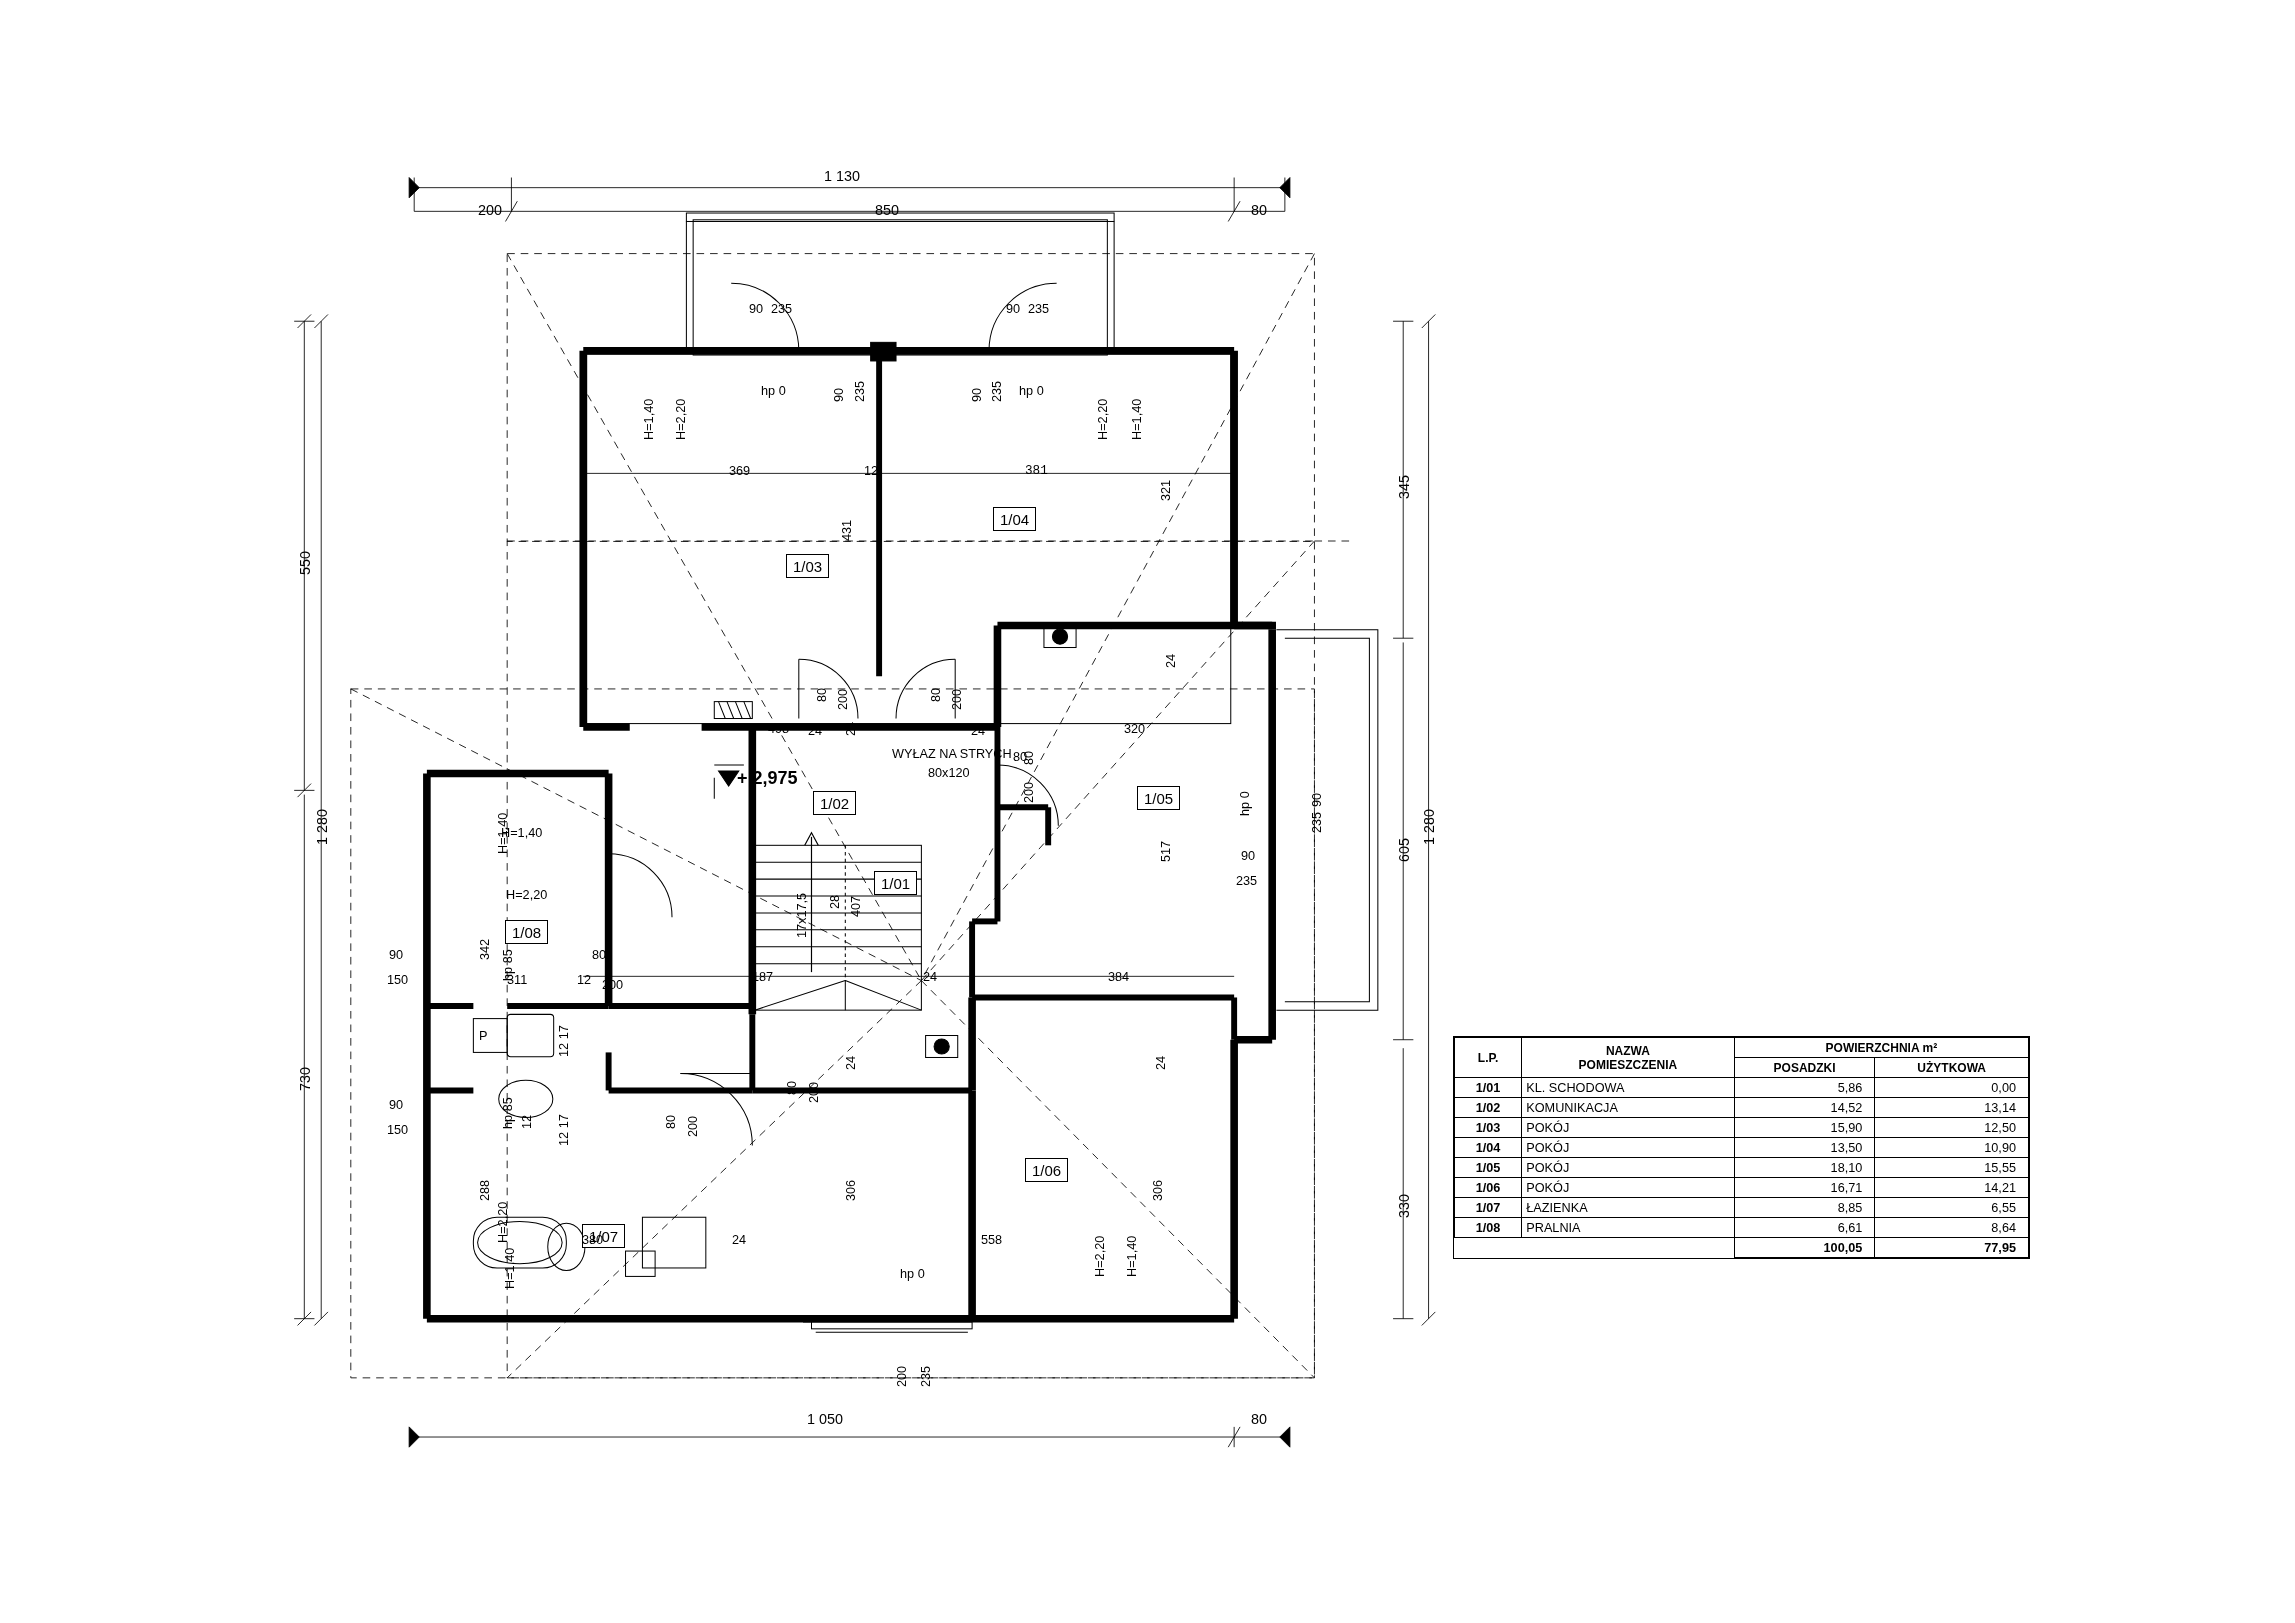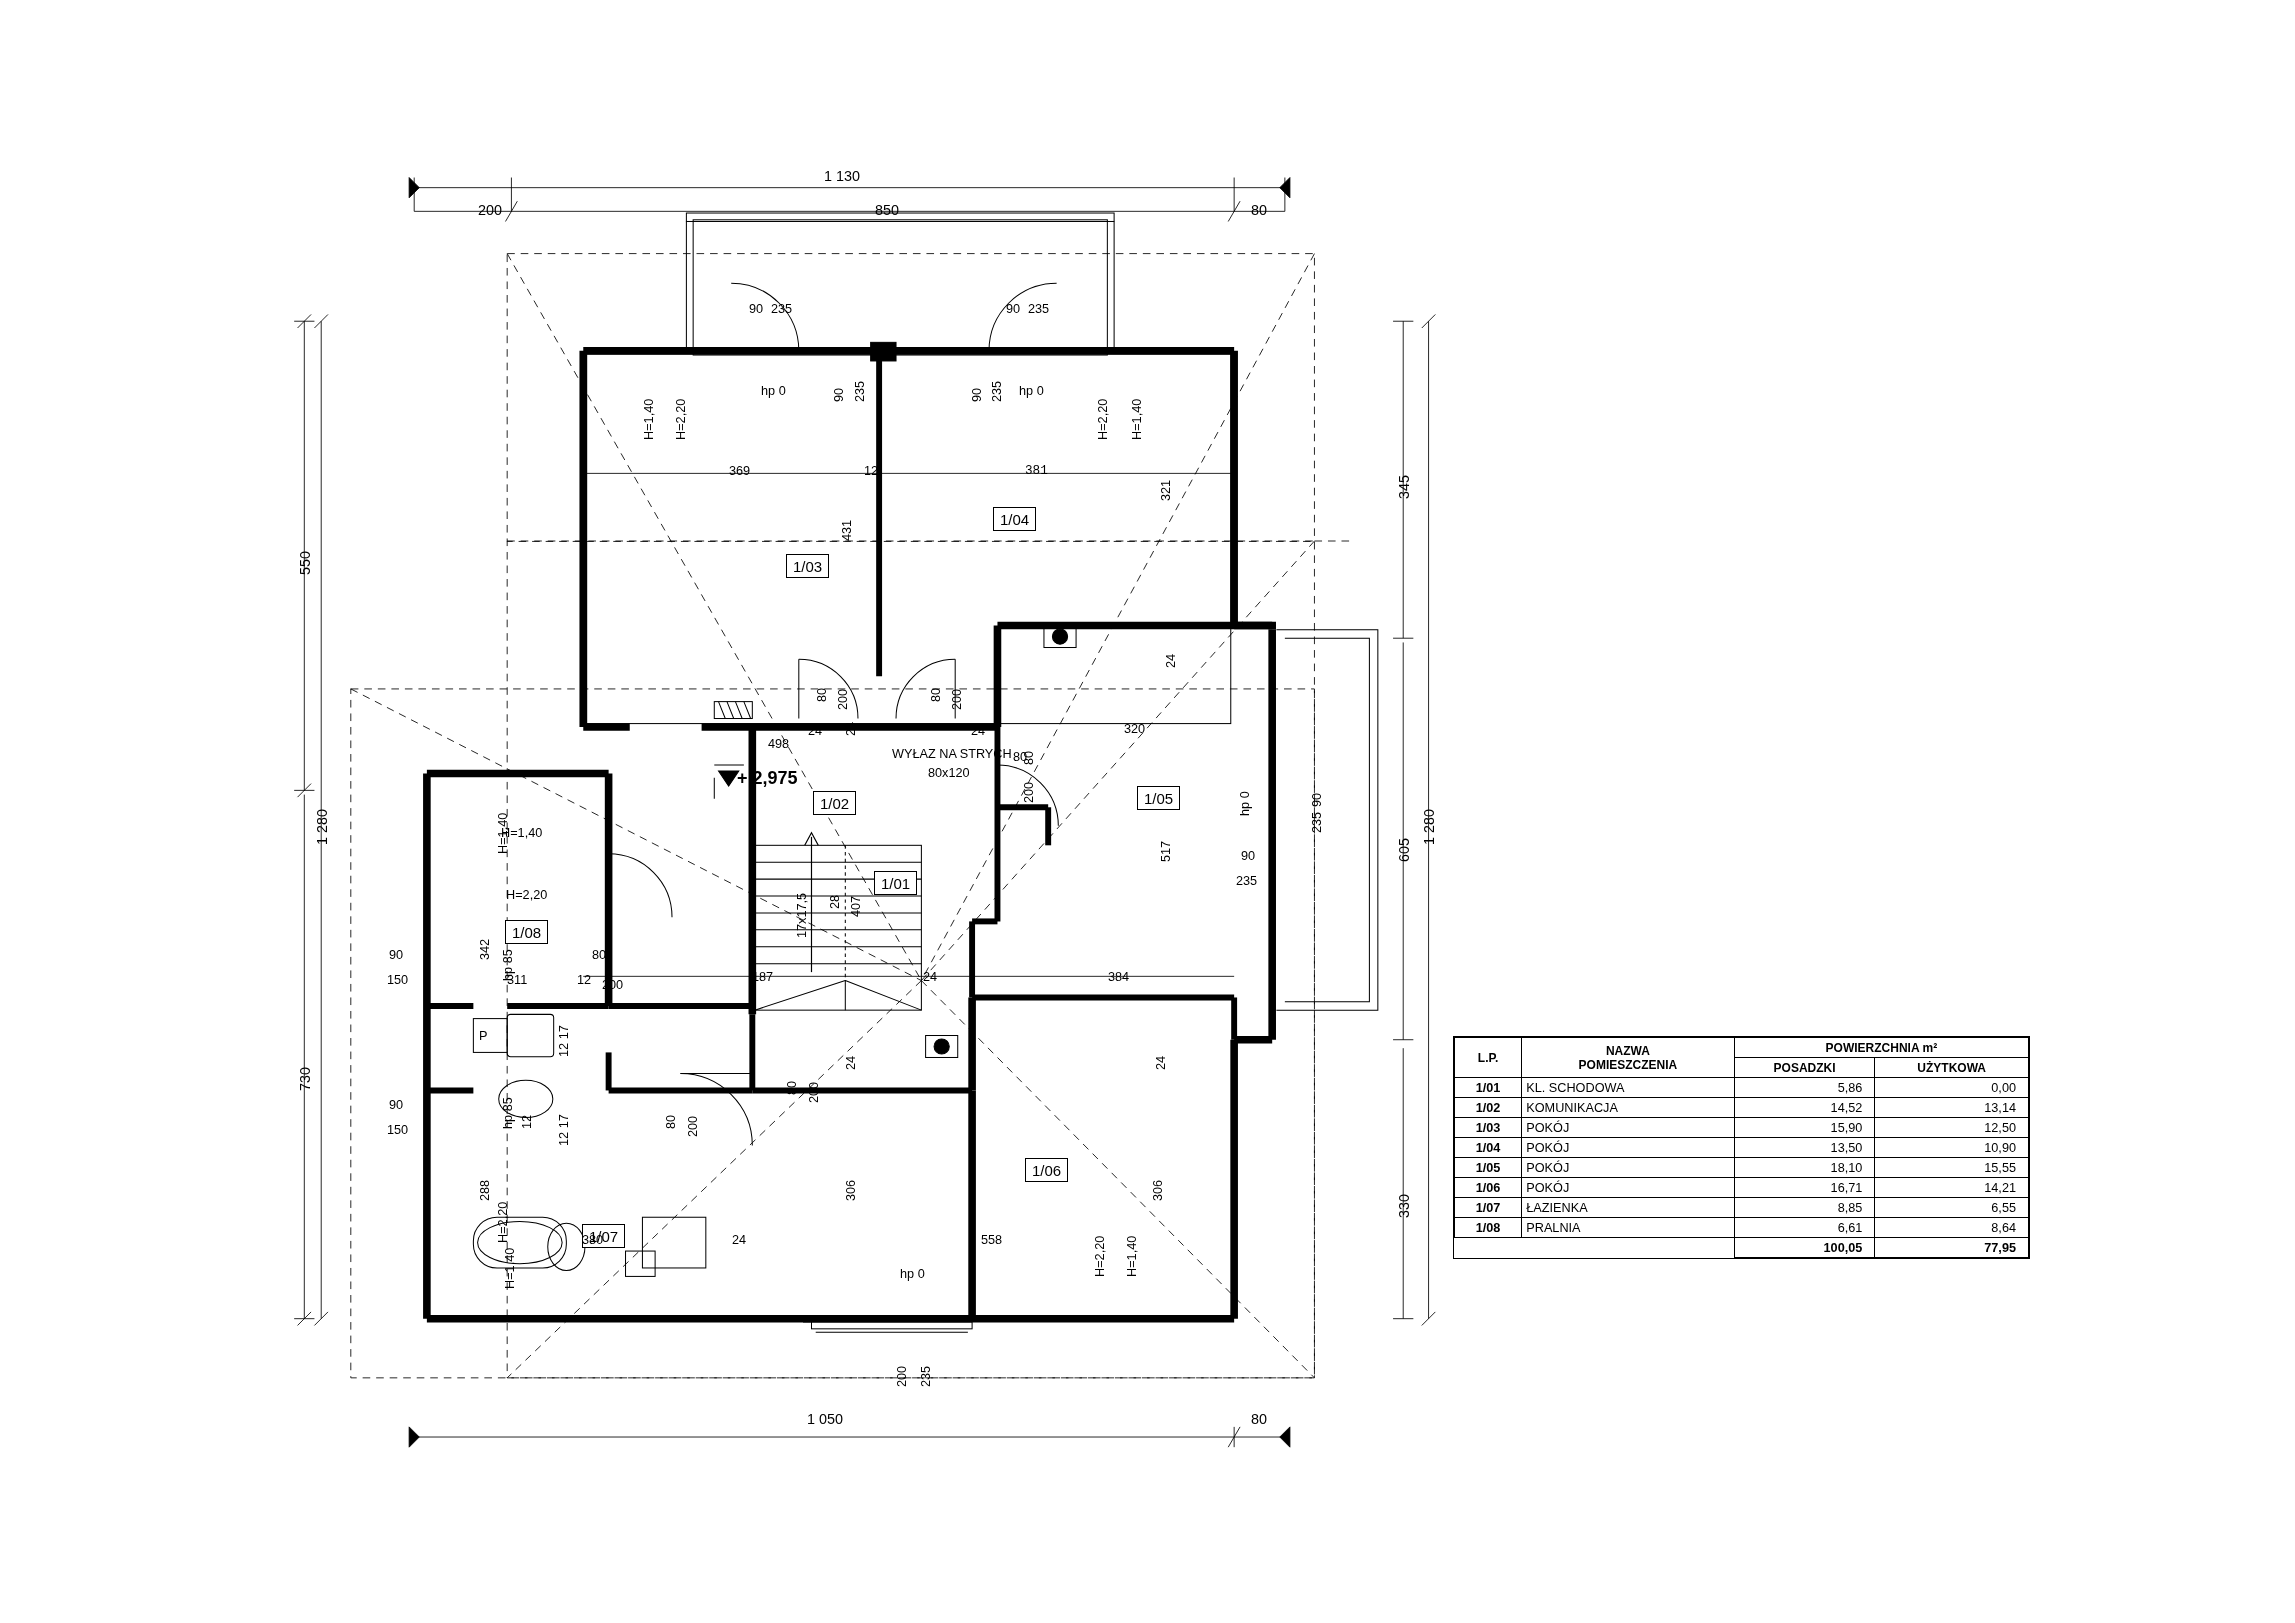--- a/index.html
+++ b/index.html
@@ -264,21 +264,21 @@
 
 <div class="lbl s" style="left:749px;top:303px;">90</div>
 <div class="lbl s" style="left:771px;top:303px;">235</div>
 <div class="lbl s" style="left:1006px;top:303px;">90</div>
 <div class="lbl s" style="left:1028px;top:303px;">235</div>
 <div class="lbl s" style="left:761px;top:385px;">hp 0</div>
 <div class="lbl s" style="left:1019px;top:385px;">hp 0</div>
 <div class="lbl s" style="left:729px;top:465px;">369</div>
 <div class="lbl s" style="left:864px;top:465px;">12</div>
 <div class="lbl s" style="left:1025px;top:465px;font-family:Liberation Mono, monospace;">381</div>
-<div class="lbl s" style="left:768px;top:723px;margin-top:15px;">498</div>
+<div class="lbl s" style="left:768px;top:723px;">498</div>
 <div class="lbl s" style="left:1124px;top:723px;">320</div>
 <div class="lbl s" style="left:752px;top:971px;">187</div>
 <div class="lbl s" style="left:923px;top:971px;">24</div>
 <div class="lbl s" style="left:1108px;top:971px;">384</div>
 <div class="lbl s" style="left:389px;top:949px;">90</div>
 <div class="lbl s" style="left:387px;top:974px;">150</div>
 <div class="lbl s" style="left:389px;top:1099px;">90</div>
 <div class="lbl s" style="left:387px;top:1124px;">150</div>
 <div class="lbl s" style="left:507px;top:974px;">311</div>
 <div class="lbl s" style="left:577px;top:974px;">12</div>

